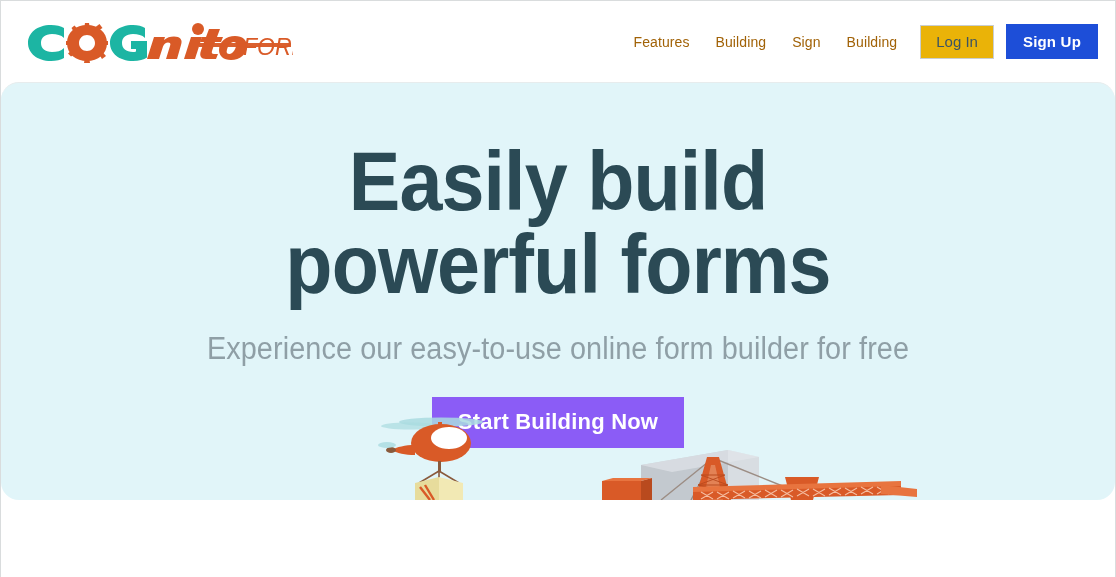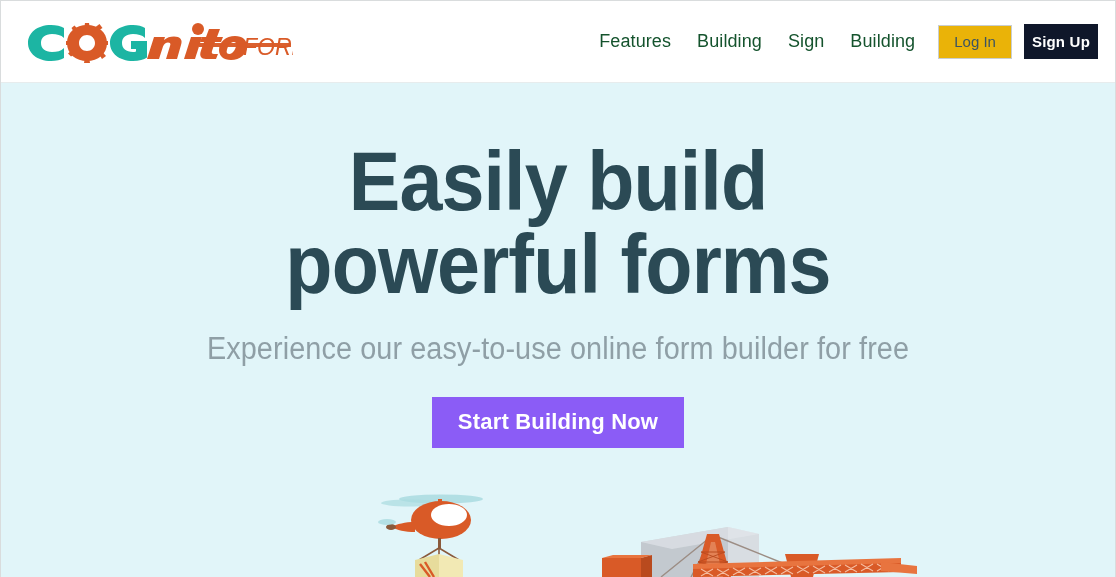--- a/index.html
+++ b/index.html
@@ -42,22 +42,22 @@
   .logo svg { display: block; }
 
   
   .nav {
     margin-left: auto;
     display: flex;
     align-items: center;
     gap: 0;
   }
   .nav-link {
-    color: #14532d;
-    font-size: 18px;
+    color: #a16207;
+    font-size: 14px;
     font-family: "Liberation Sans", sans-serif;
     text-decoration: none;
     padding: 6px 13px;
     letter-spacing: 0.1px;
     white-space: nowrap;
     cursor: pointer;
   }
   .nav-link:first-child { padding-left: 8px; }
   .btn-login {
     margin-left: 10px;
@@ -69,38 +69,39 @@
     line-height: 1;
     cursor: pointer;
     font-family: "Liberation Sans", sans-serif;
     white-space: nowrap;
   }
   .btn-signup {
     margin-left: 12px;
     color: #ffffff;
     font-size: 15px;
     font-weight: bold;
-    background: #0f172a;
+    background: #1d4ed8;
     border: none;
-    padding: 10px 8px;
+    padding: 10px 17px;
     line-height: 1;
     cursor: pointer;
     font-family: "Liberation Sans", sans-serif;
     white-space: nowrap;
     letter-spacing: 0.2px;
   }
 
   
   .hero {
     position: relative;
-    height: 495px;
+    height: 418px;
     background: #e1f5f9;
     border-top: 1px solid #e7eced;
     overflow: hidden;
     text-align: center;
+    border-radius: 18px;
   }
   .hero-title {
     margin: 0;
     padding-top: 57px;
     font-family: "Liberation Sans Narrow", "Liberation Sans", sans-serif;
     font-size: 84px;
     line-height: 0.99;
     font-weight: bold;
     color: #2b4a55;
     letter-spacing: -1px;

